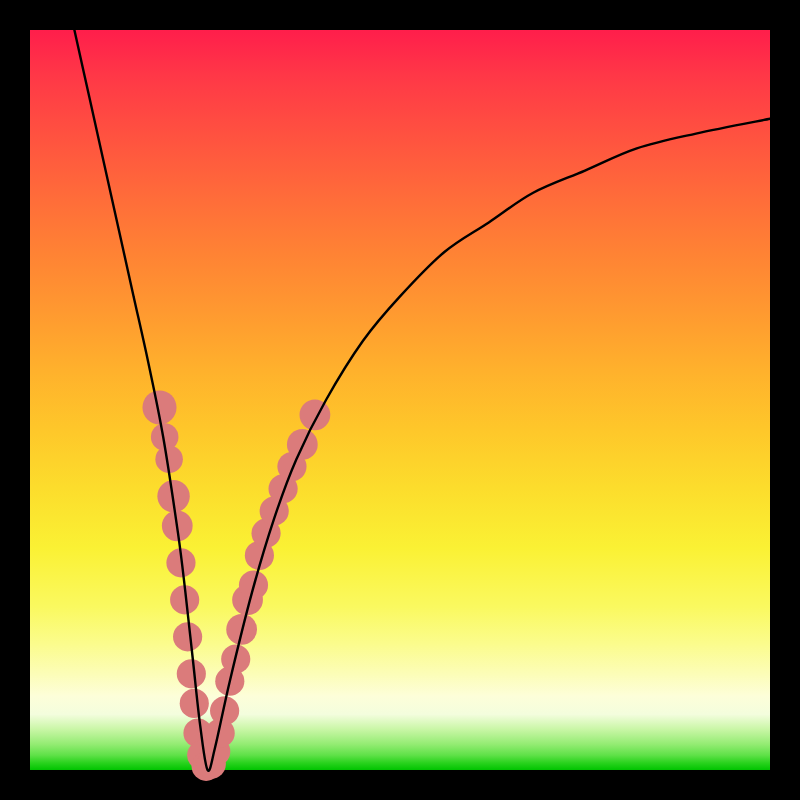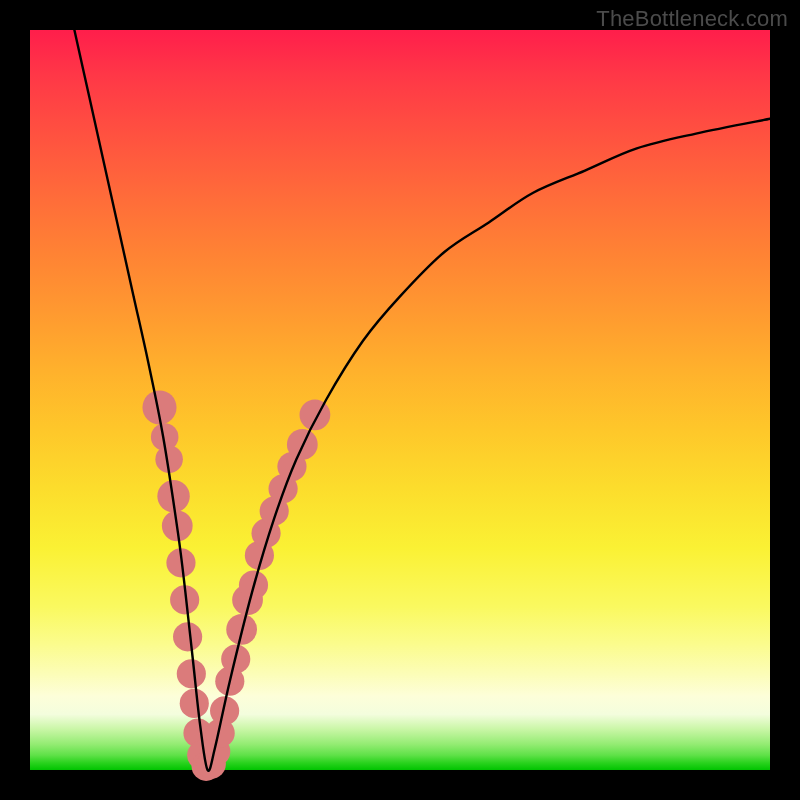--- a/index.html
+++ b/index.html
@@ -64,21 +64,20 @@
     top: 0;
     width: 740px;
     height: 740px;
     overflow: visible;
   }
 </style>
 </head>
 <body>
 
 <div class="frame">
-  <div class="watermark">TheBottleneck.com</div>
   <div class="plot-area">
     <svg class="curve" viewBox="0 0 740 740">
       <g id="marker-layer">
           <circle cx="129.5" cy="377.40000000000003" r="17.024" fill="#db7b7b"></circle>
           <circle cx="134.68" cy="407" r="13.768000000000002" fill="#db7b7b"></circle>
           <circle cx="139.12" cy="429.2" r="13.768000000000002" fill="#db7b7b"></circle>
           <circle cx="143.55999999999997" cy="466.2" r="16.21" fill="#db7b7b"></circle>
           <circle cx="147.26" cy="495.79999999999995" r="15.396" fill="#db7b7b"></circle>
           <circle cx="150.95999999999998" cy="532.8" r="14.582000000000003" fill="#db7b7b"></circle>
           <circle cx="154.66" cy="569.8" r="14.582000000000003" fill="#db7b7b"></circle>

